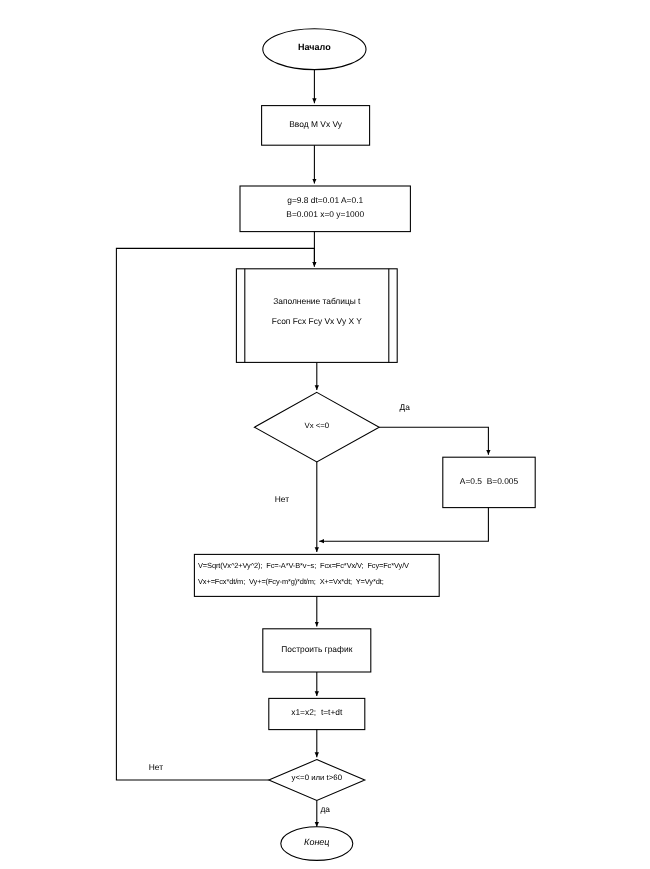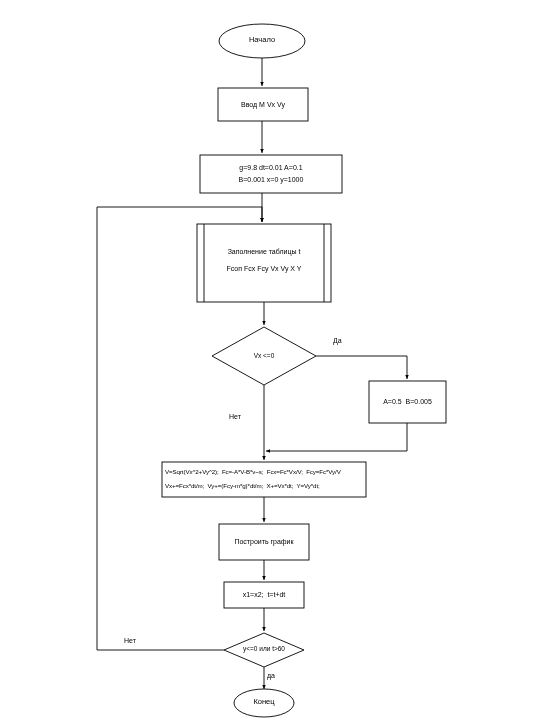--- a/index.html
+++ b/index.html
@@ -107,21 +107,21 @@
       <line x1="264" y1="560" x2="264" y2="580" marker-end="url(#arrow)"></line>
 
       <line x1="264" y1="608" x2="264" y2="631" marker-end="url(#arrow)"></line>
 
       <path d="M 224 650 L 97 650 L 97 207 L 262 207 L 262 222" marker-end="url(#arrow)"></path>
 
       <line x1="264" y1="667" x2="264" y2="689" marker-end="url(#arrow)"></line>
     </g>
   </svg>
 
-  <div class="node-text t-term" style="left:212px; top:35px; width:100px;">Начало</div>
+  <div class="node-text t-term" style="left:212px; top:35px; width:100px;font-weight:bold;">Начало</div>
 
   <div class="node-text t-proc" style="left:218px; top:100px; width:90px;">Ввод M Vx Vy</div>
 
   <div class="node-text t-proc" style="left:200px; top:163px; width:142px;">g=9.8 dt=0.01 A=0.1</div>
   <div class="node-text t-proc" style="left:200px; top:175px; width:142px;">B=0.001 x=0 y=1000</div>
 
   <div class="node-text t-sub" style="left:204px; top:247px; width:120px;">Заполнение таблицы t</div>
   <div class="node-text t-sub" style="left:204px; top:264px; width:120px;">Fсоп Fcx Fcy Vx Vy X Y</div>
 
   <div class="node-text t-dec" style="left:224px; top:352px; width:80px;">Vx &lt;=0</div>
@@ -130,21 +130,21 @@
 
   <div class="node-text t-form" style="left:165px; top:468px; width:200px; text-align:left;">V=Sqrt(Vx^2+Vy^2);  Fc=-A*V-B*v~s;  Fcx=Fc*Vx/V;  Fcy=Fc*Vy/V</div>
   <div class="node-text t-form" style="left:165px; top:482px; width:200px; text-align:left;">Vx+=Fcx*dt/m;  Vy+=(Fcy-m*g)*dt/m;  X+=Vx*dt;  Y=Vy*dt;</div>
 
   <div class="node-text t-proc" style="left:219px; top:537px; width:90px;">Построить график</div>
 
   <div class="node-text t-proc" style="left:224px; top:590px; width:80px;">x1=x2;  t=t+dt</div>
 
   <div class="node-text t-dec" style="left:224px; top:645px; width:80px;">y&lt;=0 или t&gt;60</div>
 
-  <div class="node-text t-term" style="left:214px; top:697px; width:100px;">Конец</div>
+  <div class="node-text t-term" style="left:214px; top:697px; width:100px;font-style:italic;">Конец</div>
 
   <div class="lbl" style="left:333px; top:337px;">Да</div>
 
   <div class="lbl" style="left:229px; top:413px;">Нет</div>
 
   <div class="lbl" style="left:124px; top:637px;">Нет</div>
 
   <div class="lbl" style="left:267px; top:672px;">да</div>
 
   <div class="shape-hit" style="left:219px; top:24px; width:86px; height:34px;"></div>

